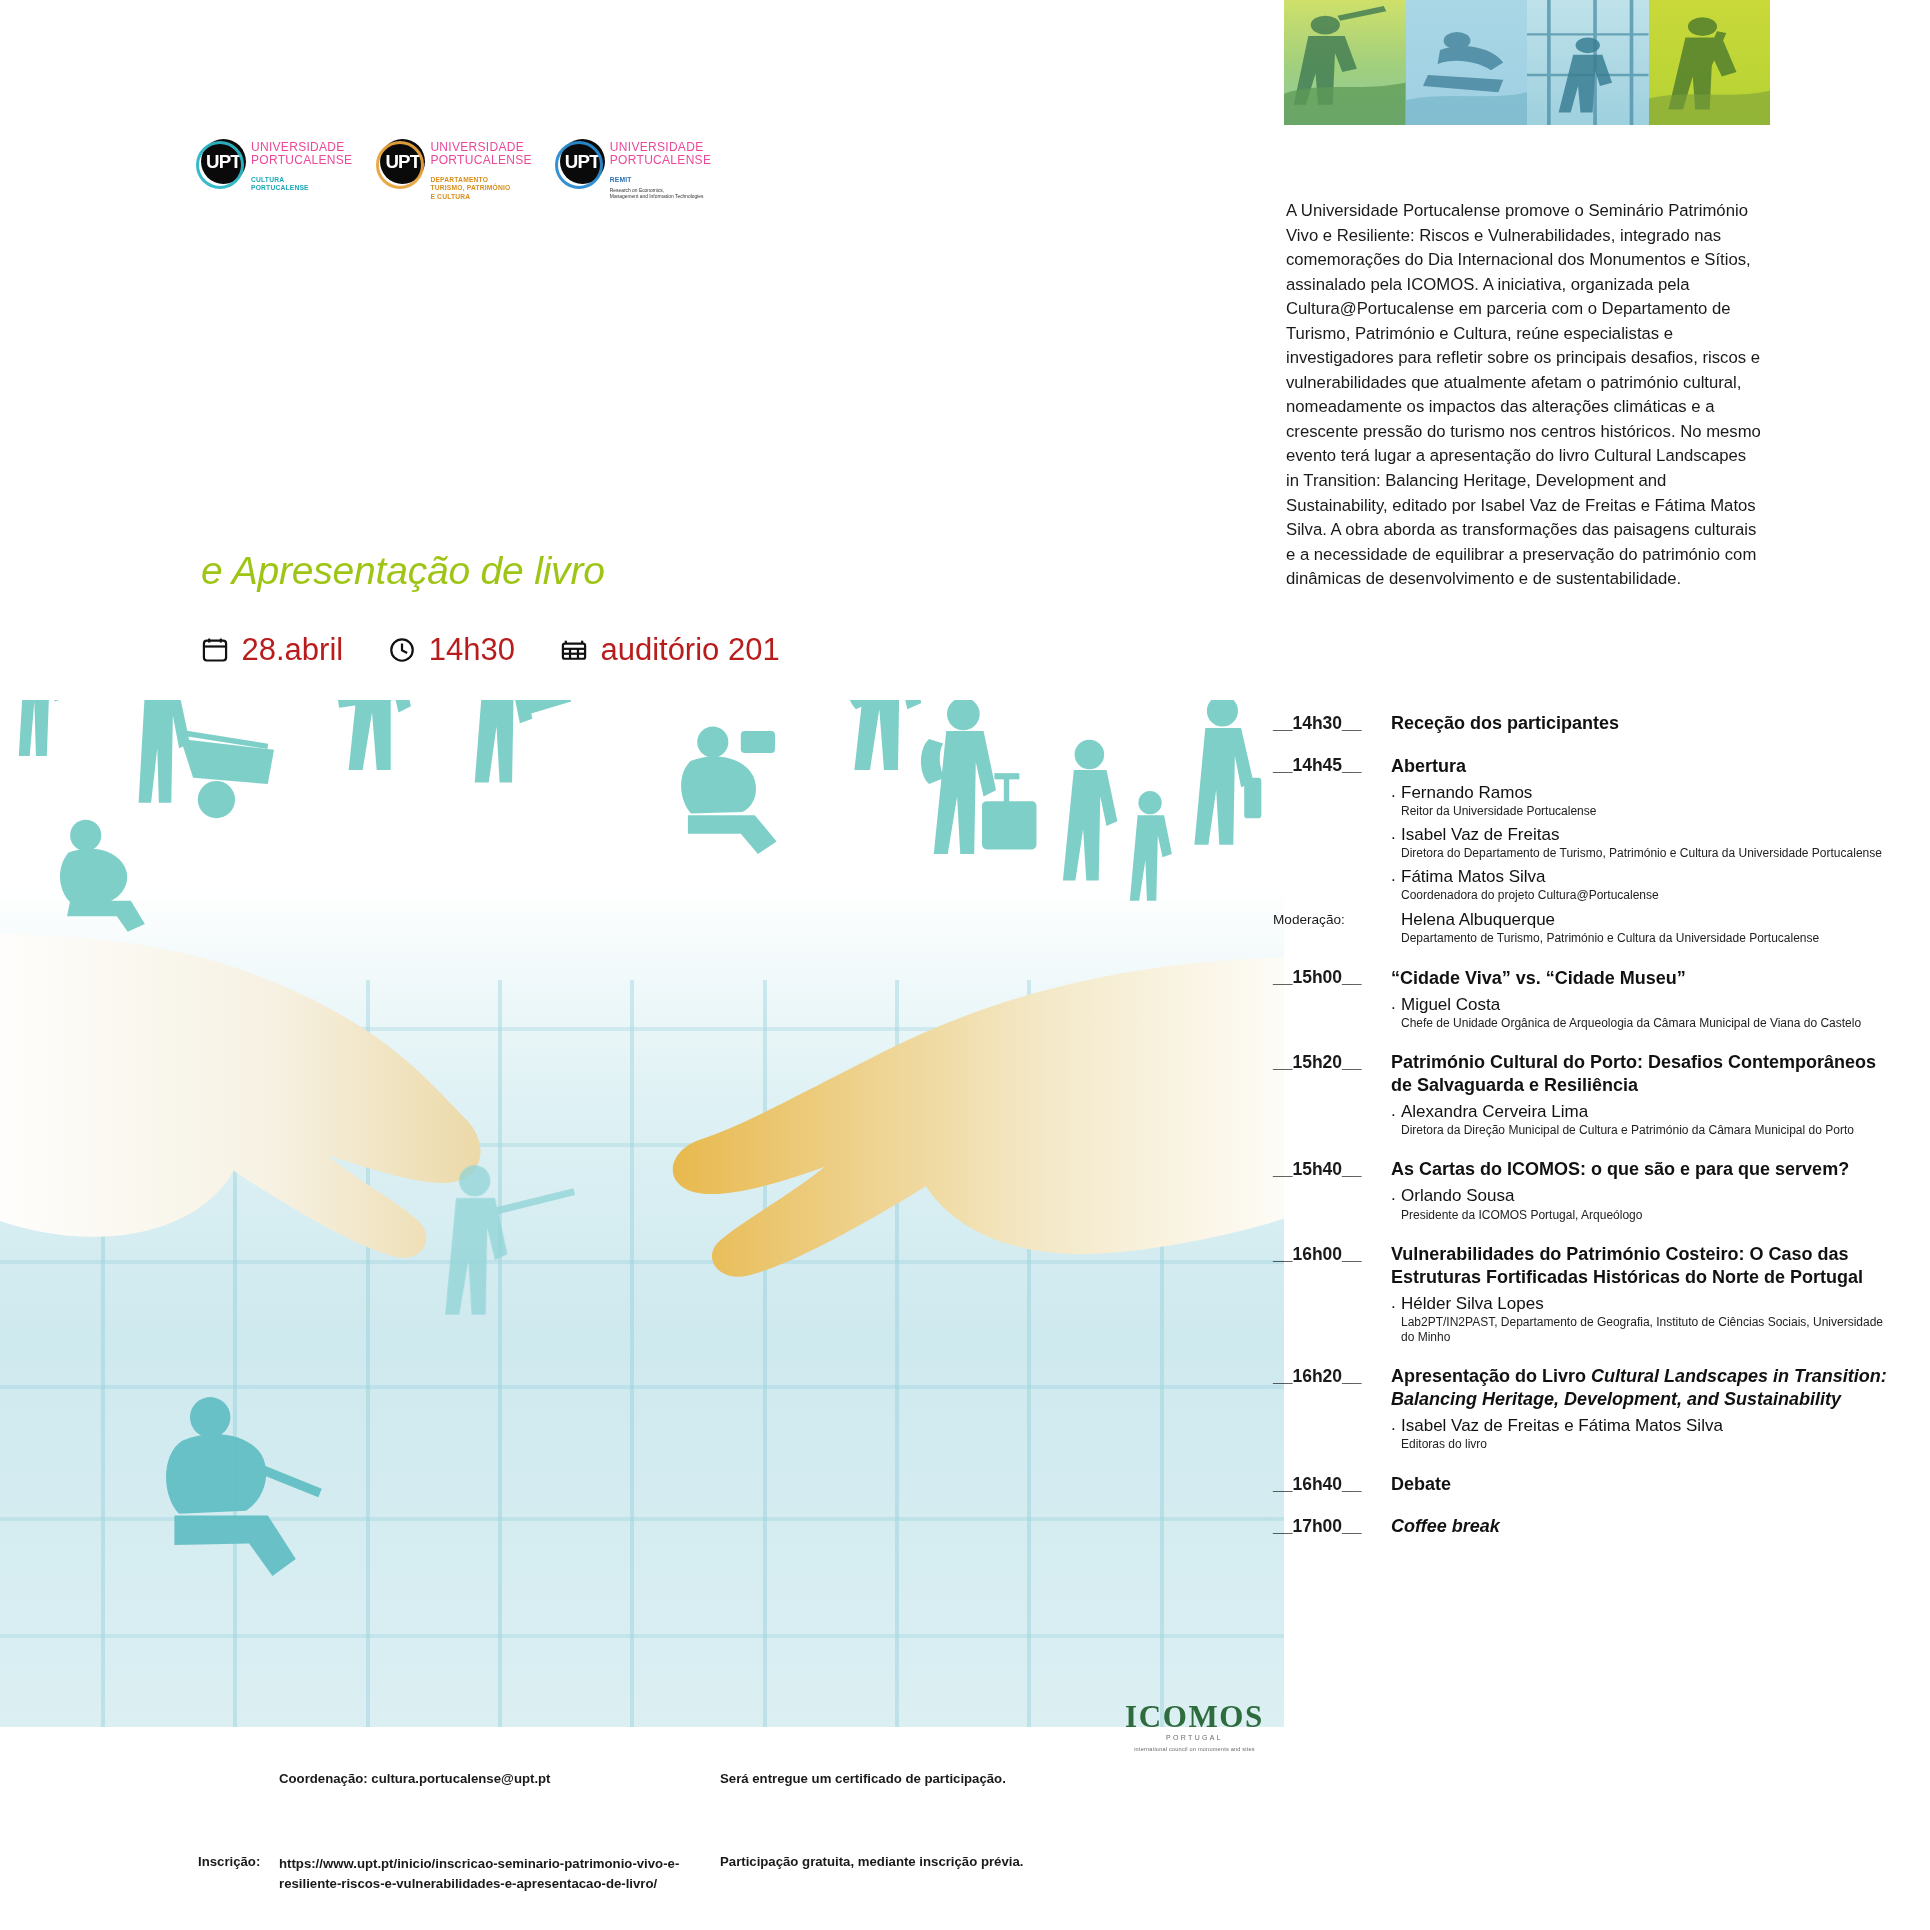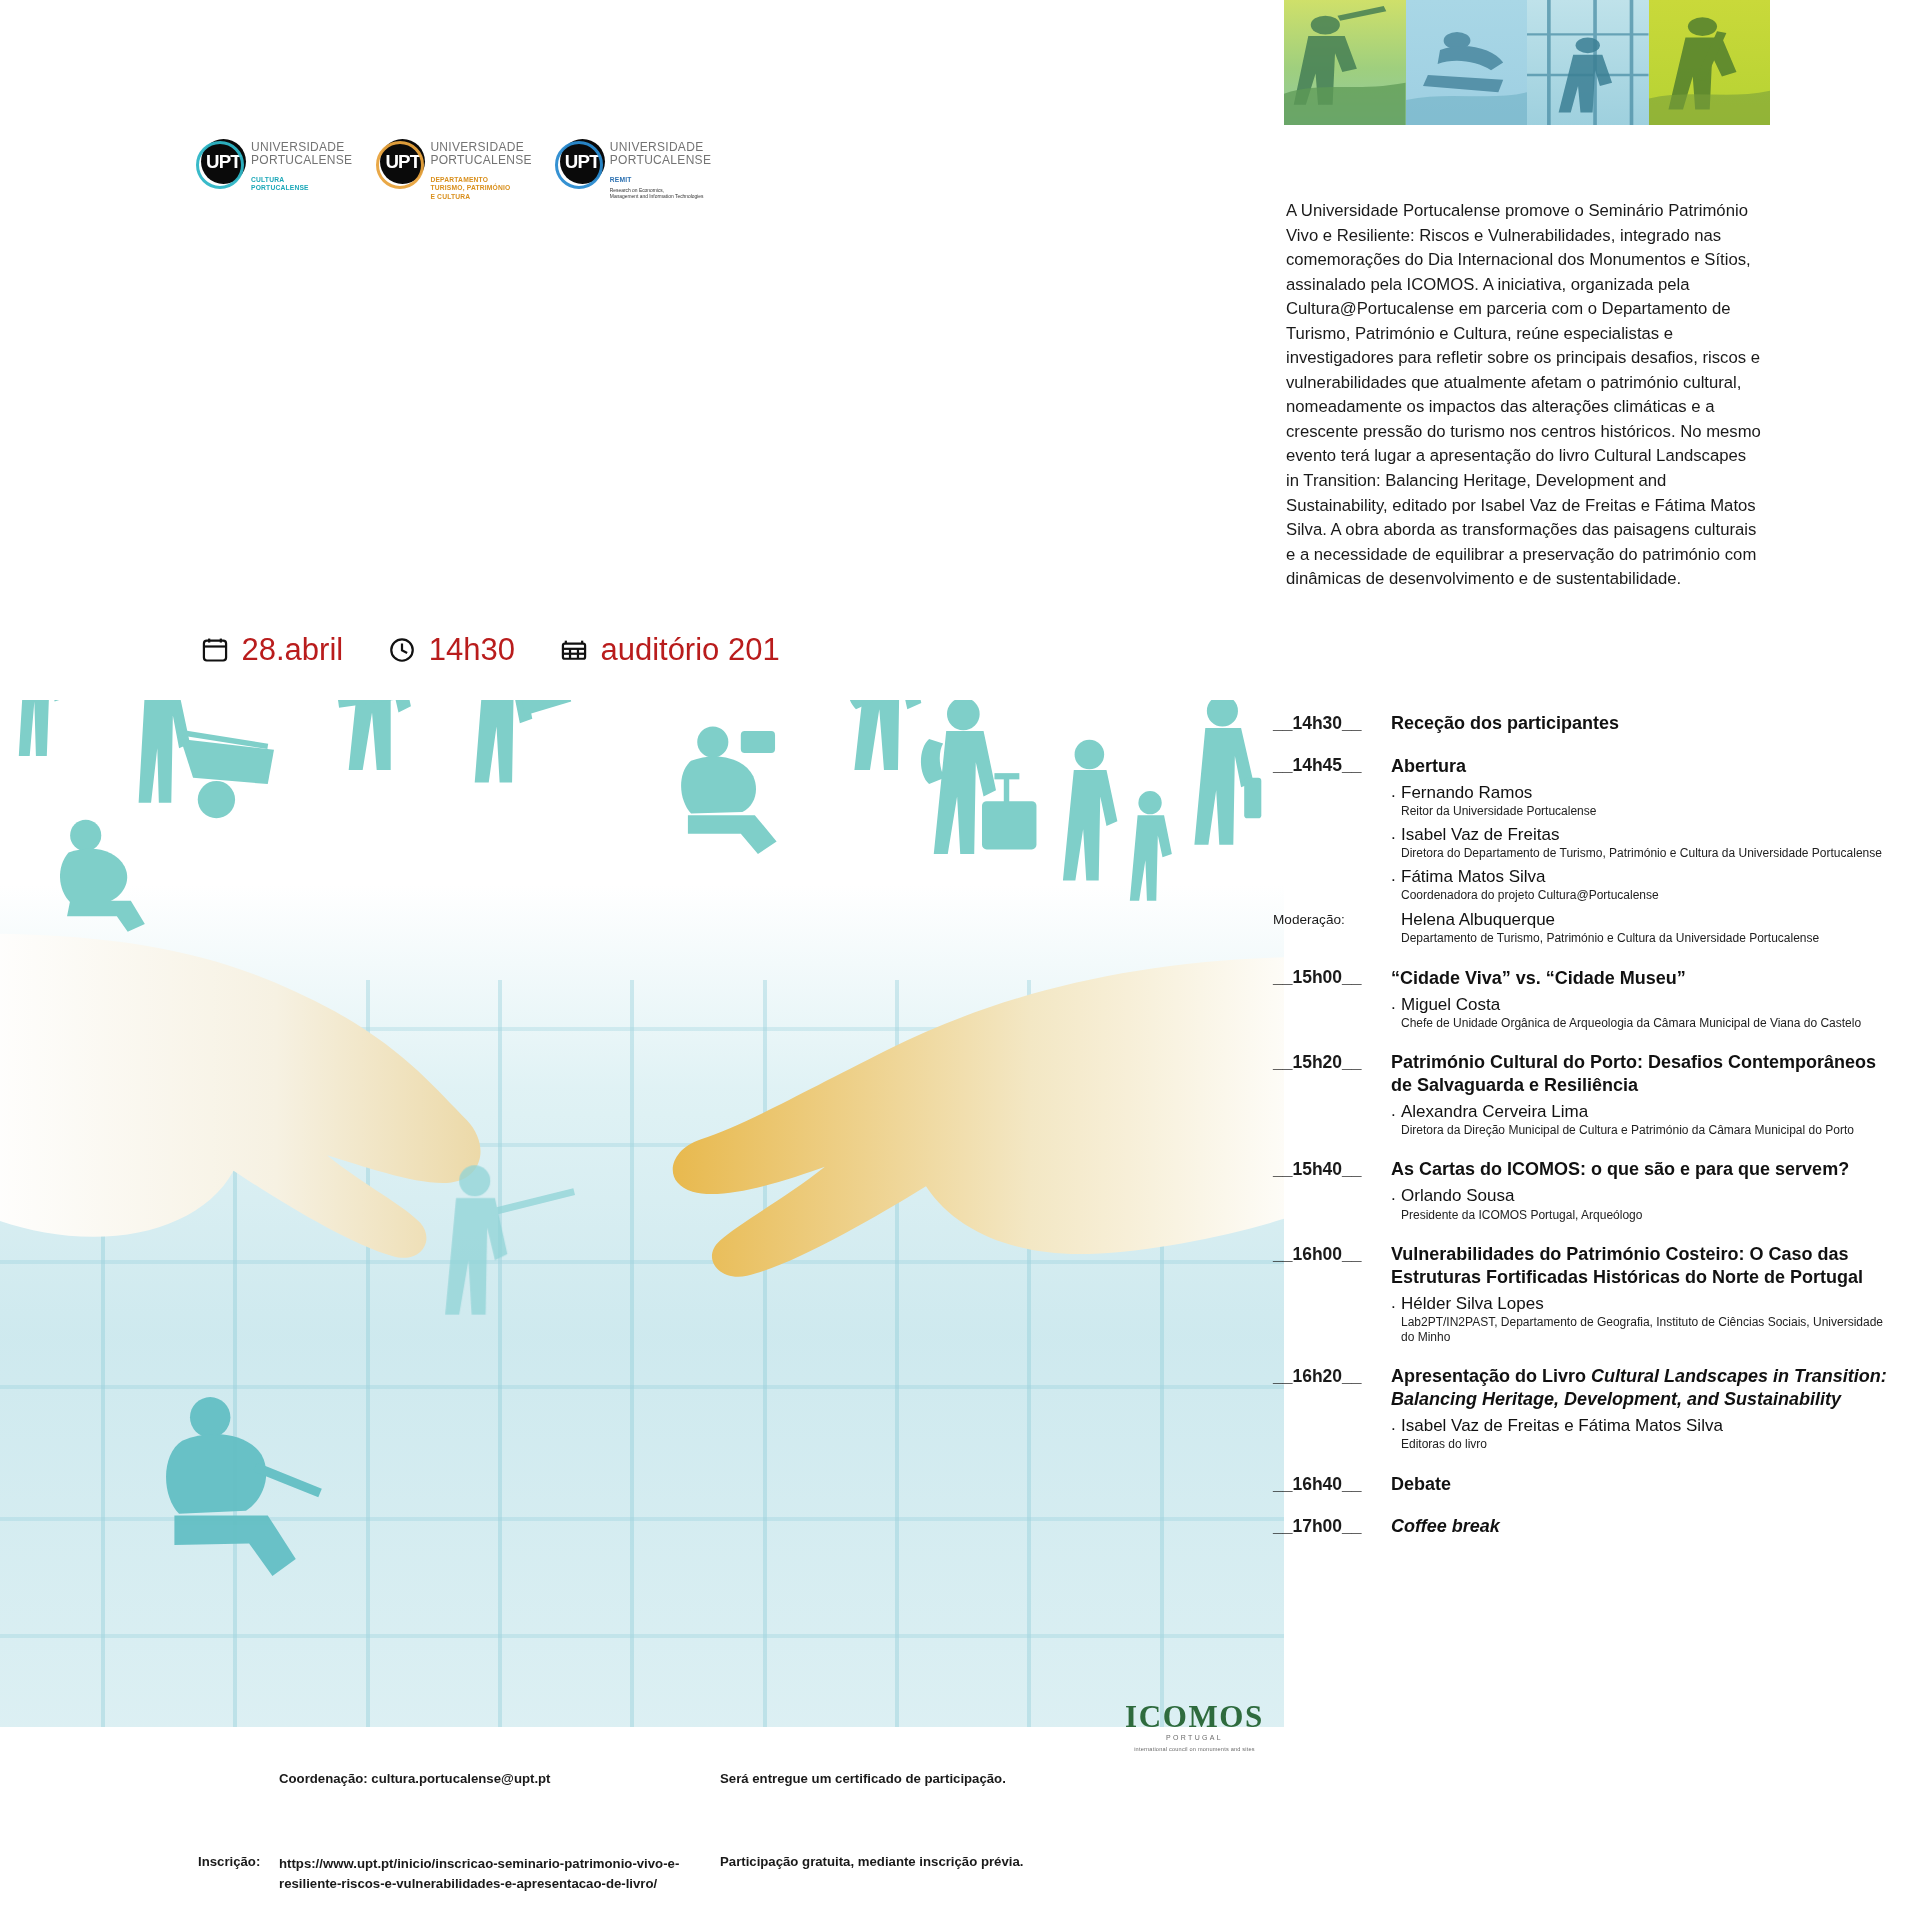--- a/index.html
+++ b/index.html
@@ -66,21 +66,21 @@
     border-radius: 50%;
     opacity: .95;
   }
   .logo-mark.gold::before { border-color: #e8a33d; }
   .logo-mark.blue::before { border-color: #2a8bd0; }
   .logo-txt { padding-top: 1.6px; }
   .logo-txt .l1 {
     font-size: 12px;
     letter-spacing: 0.3px;
     line-height: 1.12;
-    color: #737373;
+    color: #ec4899;
     font-weight: 400;
   }
   .logo-txt .l2 {
     margin-top: 8.6px;
     font-size: 6.7px;
     font-weight: bold;
     line-height: 1.25;
     letter-spacing: 0.2px;
   }
   .logo-txt .l3 {
@@ -348,20 +348,21 @@
         <div class="logo-mark blue">UPT</div>
         <div class="logo-txt">
           <div class="l1">UNIVERSIDADE<br>PORTUCALENSE</div>
           <div class="l2 c-blue">REMIT</div>
           <div class="l3">Research on Economics,<br>Management and Information Technologies</div>
         </div>
       </div>
     </div>
 
 
+    <div class="sub-title">e Apresentação de livro</div>
 
     <div class="info-row">
       <div class="info-item">
         <span class="icon-sq">
           <svg width="28" height="28" viewBox="0 0 24 24" fill="none" stroke="#111" stroke-width="1.9">
             <rect x="2.5" y="4" width="19" height="17" rx="2.5"></rect>
             <line x1="2.5" y1="9" x2="21.5" y2="9"></line>
             <line x1="7" y1="2.2" x2="7" y2="5.6"></line>
             <line x1="17" y1="2.2" x2="17" y2="5.6"></line>
           </svg>

